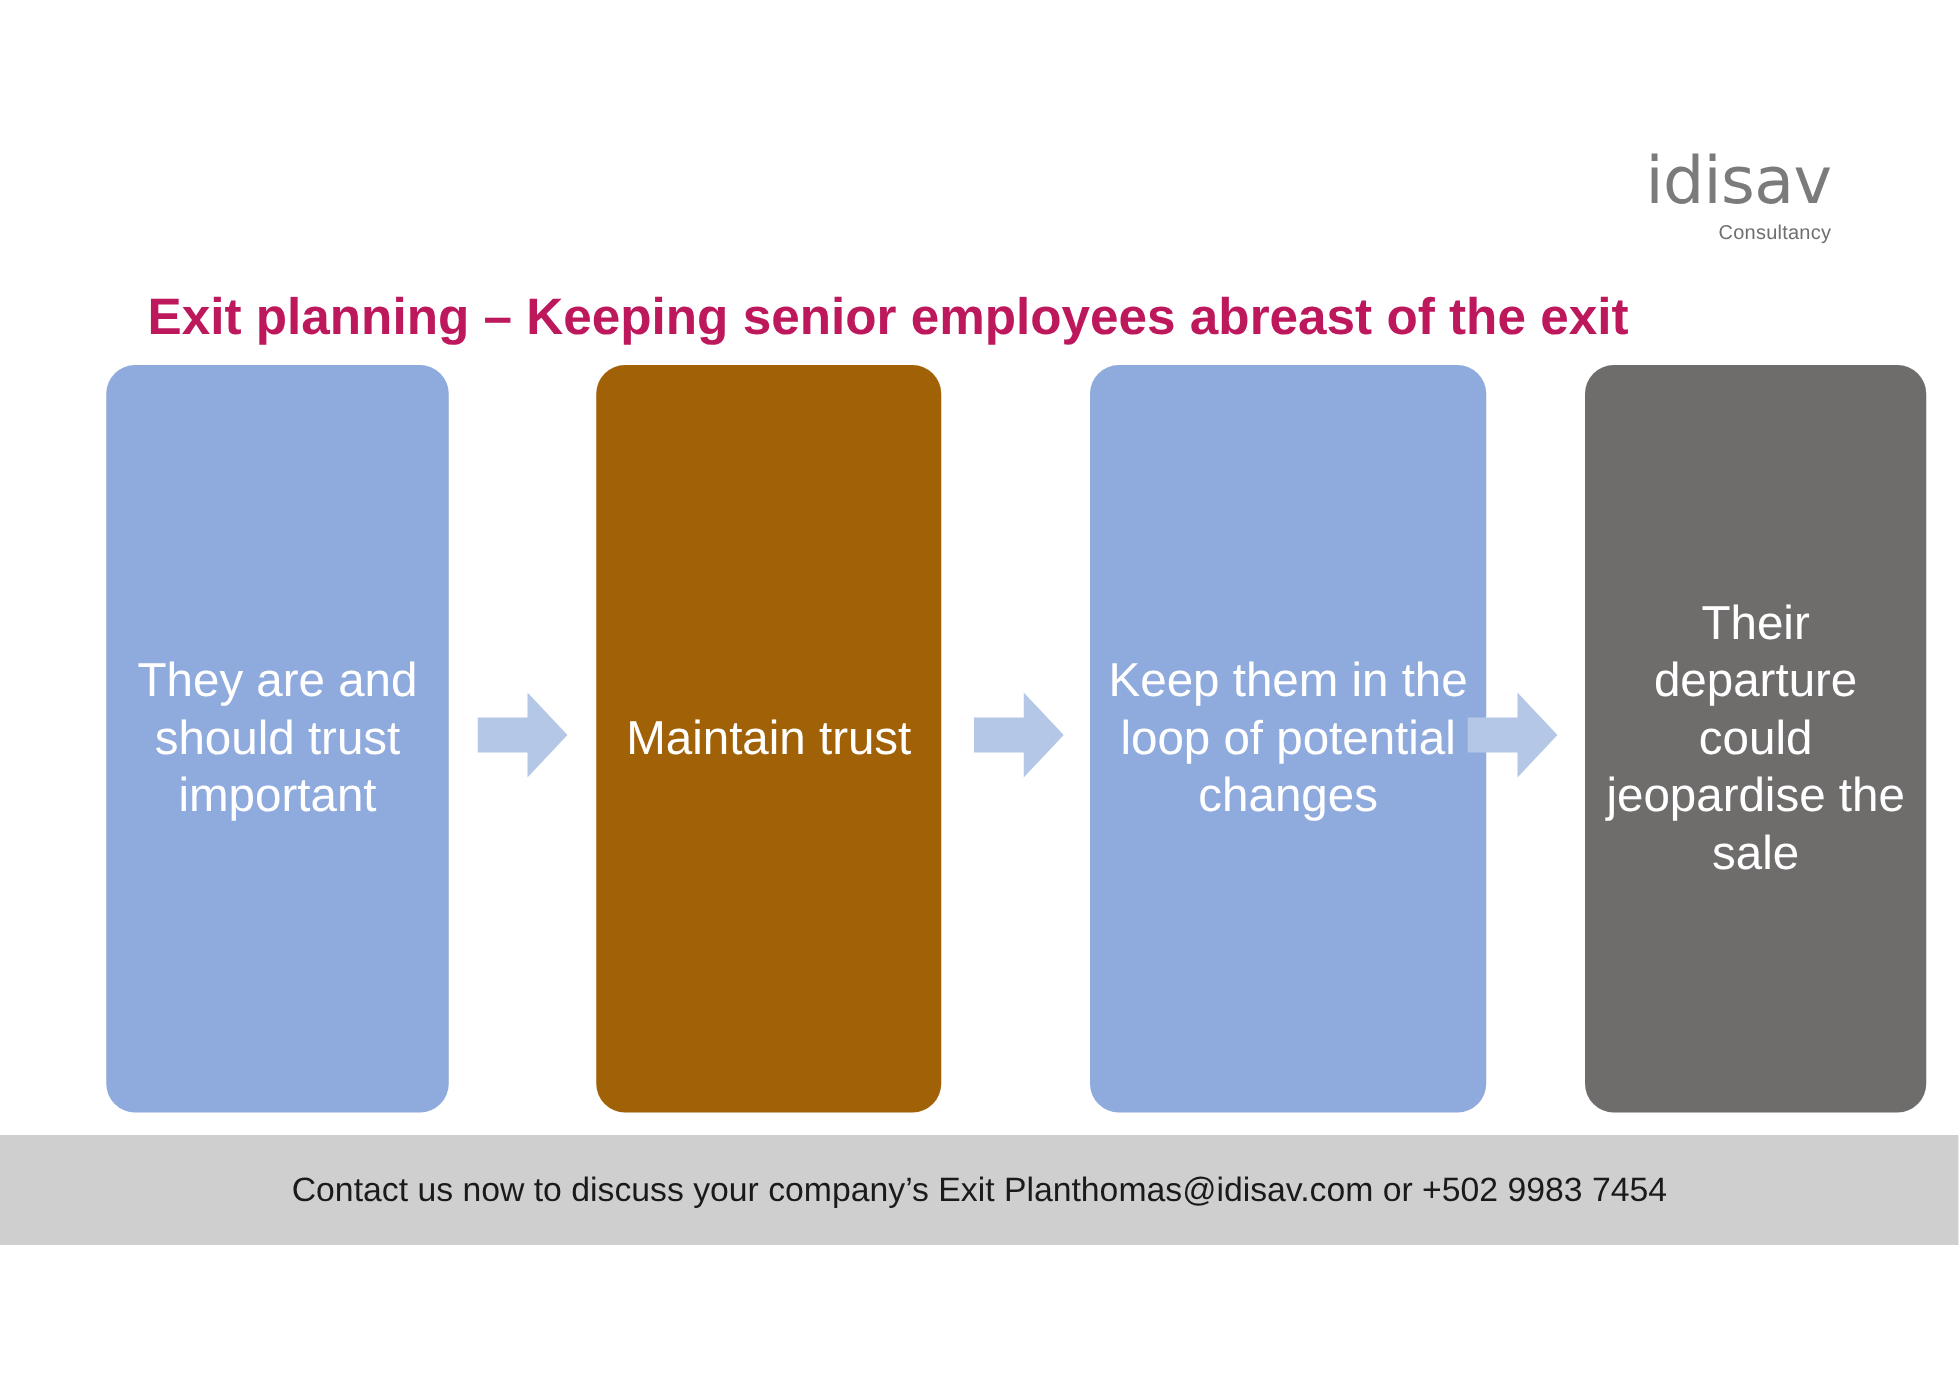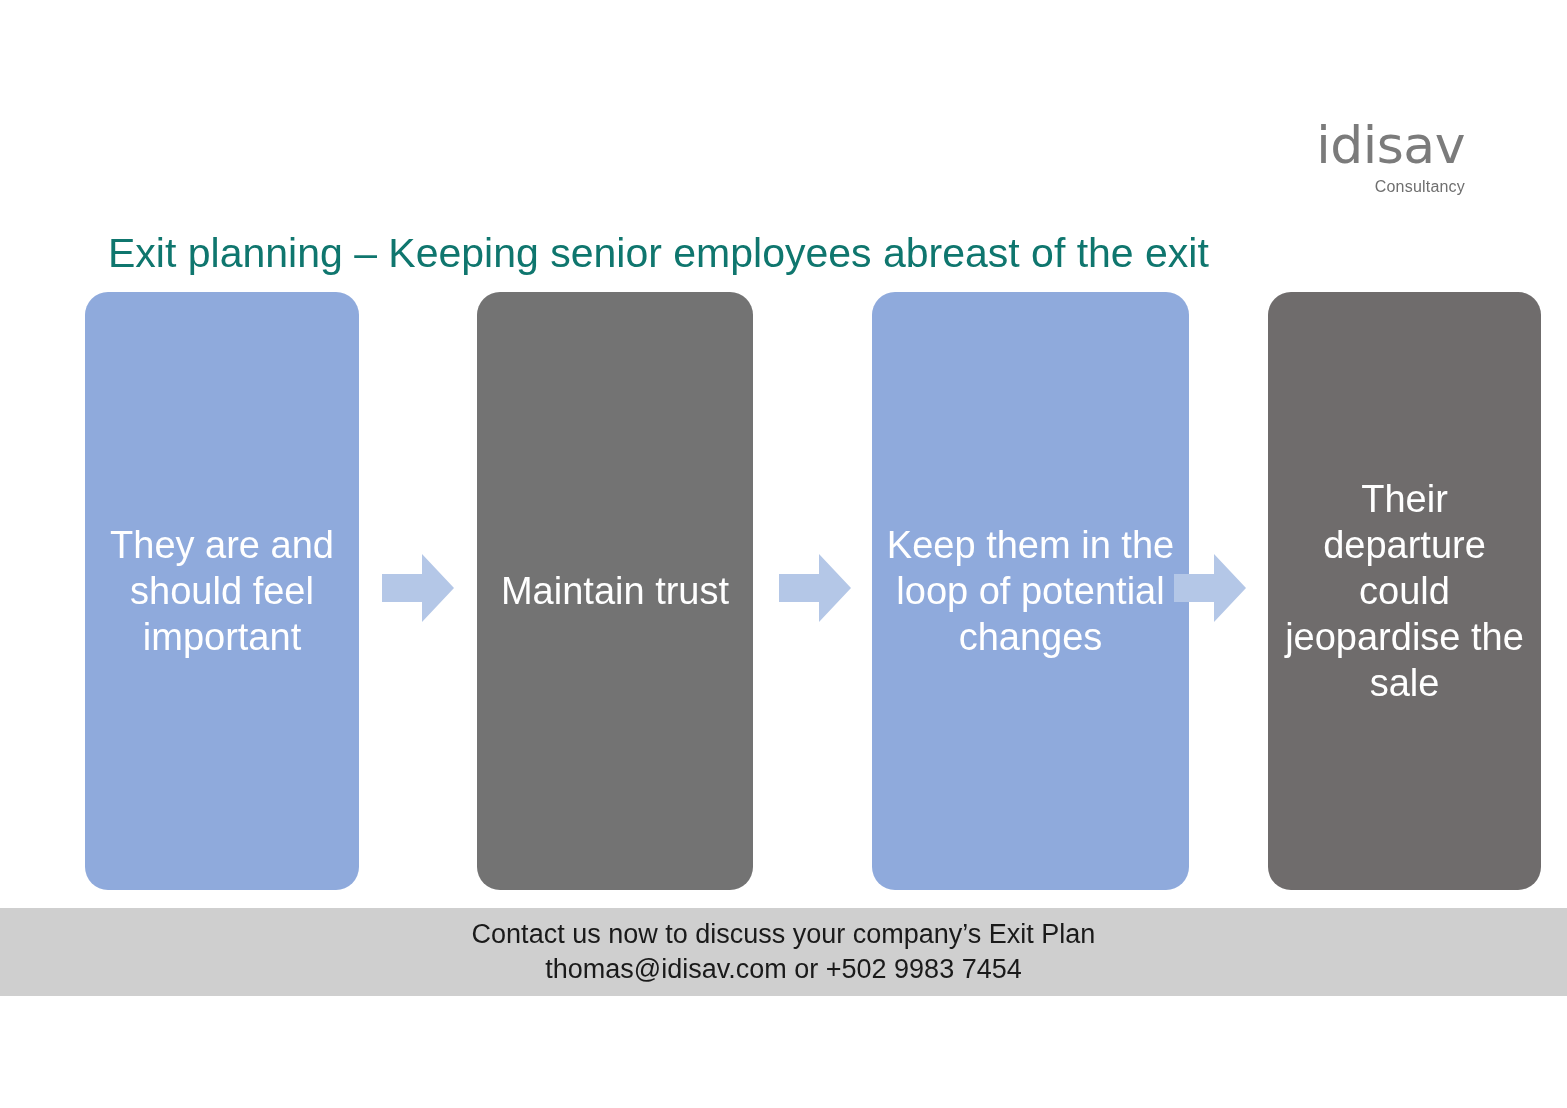--- a/index.html
+++ b/index.html
@@ -42,27 +42,27 @@
     font-family: "Liberation Sans", sans-serif;
     font-size: 16px;
     line-height: 18px;
     color: #6f6f6f;
     letter-spacing: 0.2px;
   }
 
   
   #title {
     position: absolute;
-    left: 108px;
+    left: 118px;
     top: 228px;
     width: 1340px;
     font-size: 41px;
     line-height: 50px;
-    color: #0f766e;
-    font-weight: 400;
+    color: #be185d;
+    font-weight: 700;
     white-space: nowrap;
   }
 
   
   .box {
     position: absolute;
     top: 292px;
     height: 598px;
     border-radius: 23px;
     display: flex;
@@ -74,21 +74,21 @@
   .box-label {
     display: block;
     width: 100%;
     text-align: center;
     color: #ffffff;
     font-size: 38px;
     line-height: 46px;
     font-weight: 400;
   }
   #box-1 { left: 85px;   width: 274px; background: #8FAADC; }
-  #box-2 { left: 477px;  width: 276px; background: #737373; }
+  #box-2 { left: 477px;  width: 276px; background: #a16207; }
   #box-3 { left: 872px;  width: 317px; background: #8FAADC; }
   #box-4 { left: 1268px; width: 273px; background: #6F6C6C; align-items: center; }
 
   
   .arrow {
     position: absolute;
     top: 552px;
     width: 72px;
     height: 72px;
   }
@@ -99,21 +99,20 @@
 
   
   #footer-band {
     position: absolute;
     left: 0;
     top: 908px;
     width: 1567px;
     height: 88px;
     background: #CFCFCF;
     display: flex;
-    flex-direction: column;
     align-items: center;
     justify-content: center;
   }
   .footer-line {
     display: block;
     text-align: center;
     color: #1a1a1a;
     font-size: 27px;
     line-height: 35px;
     font-weight: 400;
@@ -125,21 +124,21 @@
 <div id="slide">
 
   <div id="logo">
     <span id="logo-word">idisav</span>
     <span id="logo-sub">Consultancy</span>
   </div>
 
   <div id="title">Exit planning – Keeping senior employees abreast of the exit</div>
 
   <div class="box" id="box-1">
-    <span class="box-label">They are and should feel important</span>
+    <span class="box-label">They are and should trust important</span>
   </div>
 
   <div class="arrow" id="arrow-1">
     <svg viewBox="0 0 72 72" xmlns="http://www.w3.org/2000/svg" aria-hidden="true">
       <polygon points="0,22 40,22 40,2 72,36 40,70 40,50 0,50" fill="#B4C7E7"></polygon>
     </svg>
   </div>
 
   <div class="box" id="box-2">
     <span class="box-label">Maintain trust</span>

